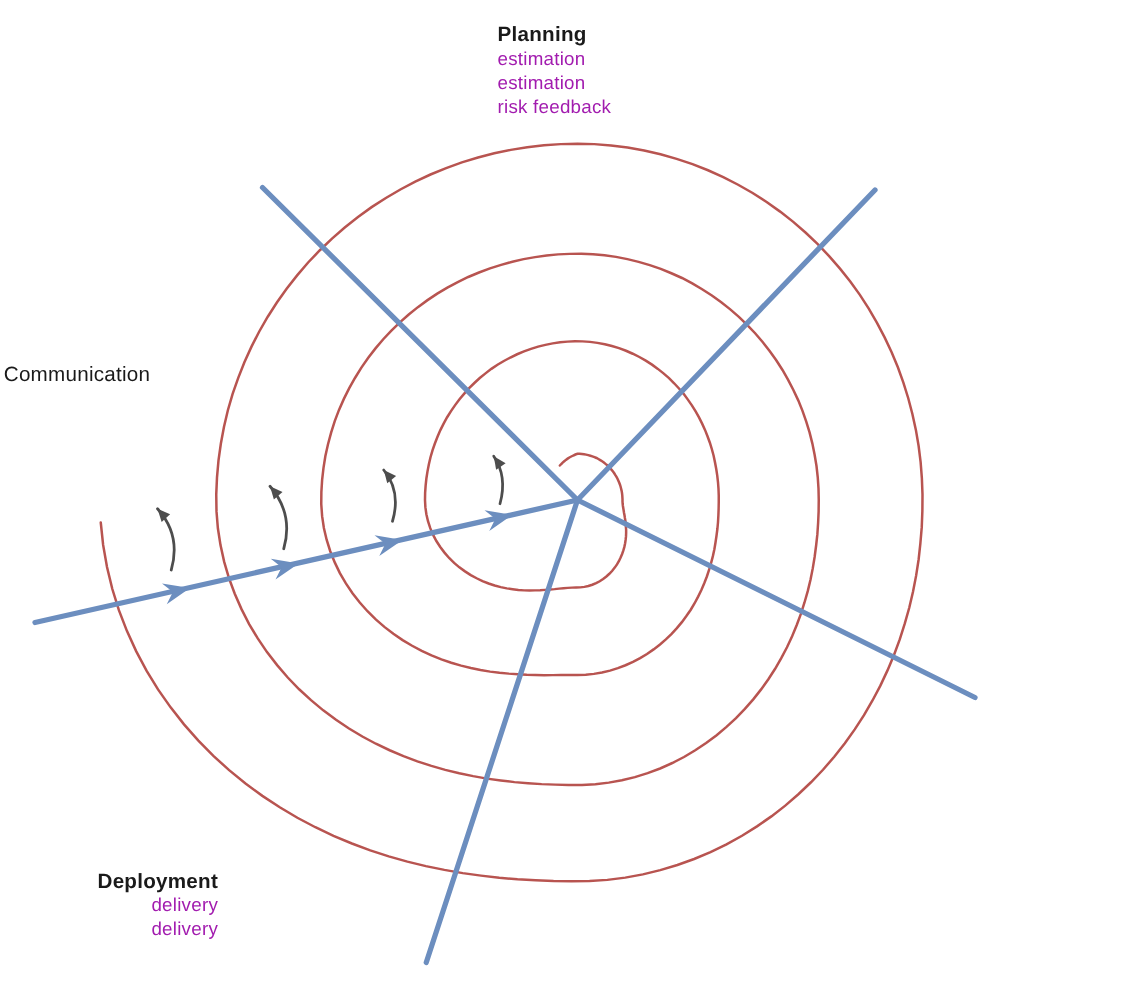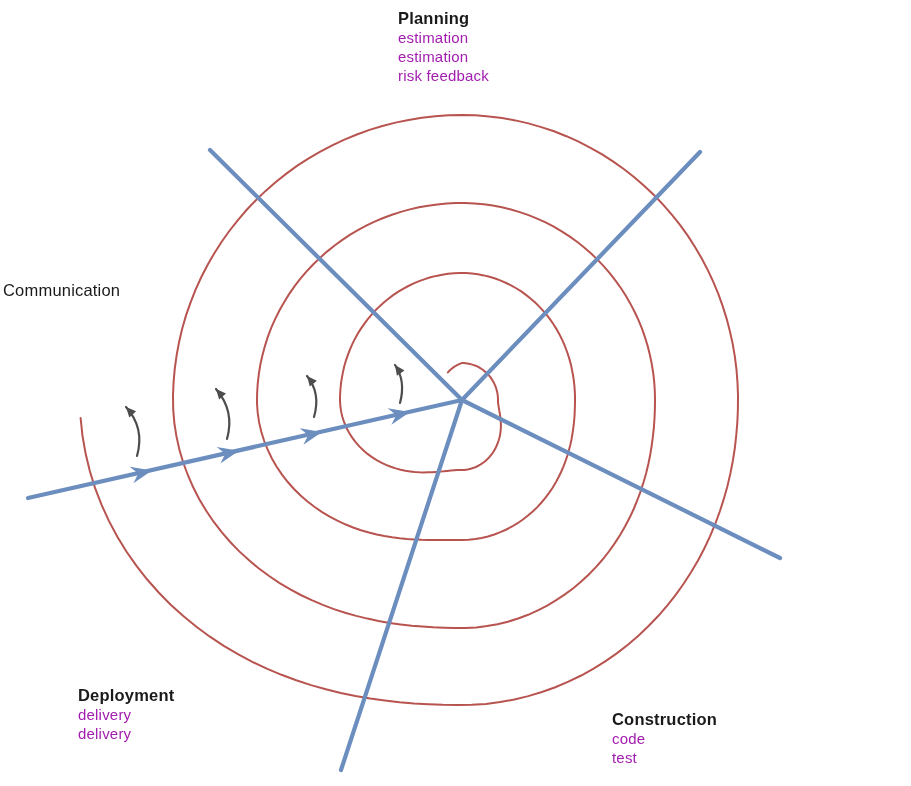--- a/index.html
+++ b/index.html
@@ -15,32 +15,33 @@
     overflow:hidden;
   }
   .canvas-svg{position:absolute;left:0;top:0;}
   .phase-block{position:absolute;}
   .phase-title{
     font-size:16.5px;
     font-weight:600;
     color:#1a1a1a;
     letter-spacing:.2px;
     line-height:20px;
+    margin-top:10px;
   }
   .phase-title.light{font-weight:400;}
   .phase-item{
     font-size:15px;
     color:#a21caf;
     letter-spacing:.2px;
     line-height:19px;
   }
   .pos-planning{left:398px;top:8px;}
   .pos-communication{left:3px;top:280px;}
   .pos-modeling{left:780px;top:327px;}
-  .pos-deployment{left:78px;top:685px;}
+  .pos-deployment{left:78px;top:685px;text-align:right;}
   .pos-construction{left:612px;top:709px;}
 </style>
 </head>
 <body>
 
 <div class="stage">
 
   <svg class="canvas-svg" id="diagram-canvas" width="911" height="786" viewBox="0 0 911 786">
       <path d="M447.9 372.4 L449.0 371.2 L450.1 370.1 L451.4 369.0 L452.7 367.9 L454.1 366.9 L455.5 366.0 L457.0 365.2 L458.6 364.4 L460.3 363.6 L462.0 363.0 L463.7 363.0 L465.5 363.2 L467.2 363.4 L468.9 363.7 L470.6 364.1 L472.3 364.6 L473.9 365.1 L475.6 365.7 L477.2 366.4 L478.7 367.2 L480.2 368.1 L481.7 369.0 L483.1 370.0 L484.4 371.1 L485.8 372.2 L487.0 373.4 L488.2 374.6 L489.3 375.9 L490.4 377.2 L491.4 378.6 L492.3 380.1 L493.2 381.5 L494.0 383.0 L494.7 384.6 L495.4 386.2 L496.0 387.8 L496.5 389.4 L496.9 391.0 L497.3 392.7 L497.6 394.4 L497.8 396.0 L497.9 397.7 L498.0 399.4 L498.0 401.1 L498.1 402.8 L498.3 404.6 L498.6 406.4 L498.9 408.2 L499.2 410.2 L499.6 412.2 L499.9 414.3 L500.3 416.6 L500.5 418.9 L500.7 421.3 L500.9 423.8 L500.9 426.4 L500.8 429.1 L500.5 431.8 L500.1 434.6 L499.5 437.5 L498.7 440.3 L497.7 443.2 L496.5 446.0 L495.2 448.8 L493.6 451.5 L491.8 454.1 L489.8 456.6 L487.5 459.0 L485.1 461.2 L482.5 463.2 L479.8 465.0 L476.9 466.5 L473.8 467.8 L470.7 468.8 L467.5 469.5 L464.2 469.9 L460.9 470.0 L457.6 470.1 L454.2 470.3 L450.8 470.6 L447.3 470.9 L443.7 471.3 L440.0 471.6 L436.1 471.9 L432.1 472.2 L428.0 472.3 L423.7 472.4 L419.3 472.3 L414.7 472.0 L410.1 471.4 L405.4 470.7 L400.6 469.7 L395.7 468.4 L390.9 466.8 L386.0 464.9 L381.3 462.6 L376.6 460.1 L372.0 457.1 L367.5 453.9 L363.3 450.3 L359.3 446.4 L355.6 442.1 L352.2 437.6 L349.1 432.8 L346.4 427.7 L344.2 422.5 L342.4 417.0 L341.1 411.4 L340.3 405.7 L340.0 400.0 L340.1 394.3 L340.5 388.5 L341.1 382.8 L342.0 377.1 L343.1 371.4 L344.4 365.8 L346.0 360.3 L347.9 354.8 L350.0 349.4 L352.3 344.1 L354.9 338.9 L357.7 333.8 L360.8 328.9 L364.1 324.1 L367.6 319.4 L371.4 314.9 L375.3 310.5 L379.5 306.4 L383.8 302.4 L388.4 298.7 L393.1 295.1 L398.0 291.8 L403.1 288.8 L408.3 286.0 L413.7 283.4 L419.2 281.1 L424.8 279.1 L430.5 277.3 L436.3 275.9 L442.2 274.7 L448.1 273.8 L454.0 273.3 L460.0 273.0 L466.0 273.1 L472.0 273.5 L477.9 274.3 L483.8 275.4 L489.5 276.8 L495.2 278.5 L500.8 280.6 L506.2 283.0 L511.5 285.6 L516.6 288.5 L521.6 291.7 L526.3 295.1 L530.8 298.7 L535.2 302.5 L539.3 306.6 L543.2 310.8 L546.9 315.1 L550.3 319.7 L553.5 324.3 L556.5 329.1 L559.2 333.9 L561.7 338.9 L564.0 343.9 L566.0 349.0 L567.9 354.2 L569.5 359.4 L570.9 364.6 L572.0 369.9 L573.0 375.2 L573.8 380.5 L574.4 385.8 L574.8 391.1 L575.0 396.5 L575.0 401.8 L574.9 407.1 L574.7 412.4 L574.4 417.8 L573.9 423.2 L573.2 428.6 L572.4 434.0 L571.5 439.4 L570.3 444.9 L568.9 450.3 L567.3 455.8 L565.5 461.2 L563.4 466.6 L561.1 472.0 L558.5 477.3 L555.7 482.6 L552.6 487.8 L549.1 492.8 L545.5 497.7 L541.5 502.5 L537.3 507.1 L532.7 511.5 L528.0 515.6 L522.9 519.5 L517.6 523.2 L512.1 526.5 L506.4 529.5 L500.4 532.2 L494.3 534.5 L488.0 536.5 L481.6 538.0 L475.1 539.1 L468.6 539.8 L462.0 540.0 L455.4 540.0 L448.8 540.0 L442.1 540.1 L435.3 540.1 L428.4 540.0 L421.4 539.8 L414.3 539.4 L407.0 538.9 L399.6 538.2 L392.1 537.3 L384.4 536.0 L376.7 534.4 L368.9 532.5 L361.0 530.2 L353.1 527.5 L345.2 524.3 L337.4 520.7 L329.7 516.6 L322.1 512.1 L314.7 507.0 L307.5 501.5 L300.6 495.5 L294.0 489.0 L287.8 482.0 L282.0 474.6 L276.7 466.7 L271.9 458.5 L267.8 449.9 L264.2 441.0 L261.3 431.8 L259.1 422.4 L257.7 412.9 L257.0 403.2 L257.1 393.6 L257.7 383.9 L258.8 374.3 L260.3 364.8 L262.4 355.4 L264.9 346.1 L267.8 336.9 L271.2 327.9 L275.1 319.1 L279.4 310.5 L284.1 302.2 L289.1 294.1 L294.6 286.2 L300.4 278.7 L306.6 271.4 L313.1 264.5 L319.9 257.9 L327.0 251.6 L334.3 245.7 L342.0 240.1 L349.8 234.9 L357.9 230.1 L366.2 225.7 L374.6 221.6 L383.2 218.0 L392.0 214.7 L400.9 211.9 L409.9 209.4 L418.9 207.3 L428.1 205.7 L437.3 204.4 L446.5 203.5 L455.8 203.1 L465.1 203.0 L474.4 203.4 L483.6 204.2 L492.8 205.5 L501.9 207.3 L510.9 209.5 L519.8 212.1 L528.6 215.1 L537.1 218.6 L545.6 222.4 L553.8 226.7 L561.7 231.4 L569.5 236.4 L577.0 241.8 L584.2 247.5 L591.1 253.5 L597.7 259.9 L604.1 266.6 L610.1 273.6 L615.7 280.8 L621.0 288.2 L626.0 296.0 L630.5 303.9 L634.7 312.0 L638.6 320.3 L642.0 328.7 L645.0 337.3 L647.7 346.1 L649.9 354.9 L651.7 363.8 L653.2 372.8 L654.2 381.8 L654.8 390.9 L655.0 400.0 L654.9 409.1 L654.5 418.2 L653.9 427.3 L652.9 436.4 L651.7 445.6 L650.2 454.7 L648.4 463.8 L646.2 472.9 L643.6 482.0 L640.7 491.1 L637.4 500.0 L633.7 509.0 L629.6 517.8 L625.0 526.5 L620.1 535.0 L614.7 543.4 L608.9 551.5 L602.6 559.5 L595.9 567.1 L588.8 574.5 L581.2 581.5 L573.3 588.2 L564.9 594.4 L556.2 600.2 L547.2 605.6 L537.8 610.4 L528.1 614.8 L518.1 618.5 L507.9 621.7 L497.5 624.2 L487.0 626.1 L476.3 627.4 L465.6 628.0 L454.8 628.0 L444.1 627.7 L433.3 627.3 L422.4 626.6 L411.6 625.7 L400.6 624.4 L389.6 622.9 L378.5 620.9 L367.4 618.6 L356.2 615.9 L345.1 612.7 L333.9 609.1 L322.8 604.9 L311.7 600.2 L300.7 595.0 L289.9 589.2 L279.2 582.8 L268.8 575.8 L258.6 568.3 L248.8 560.1 L239.3 551.4 L230.2 542.0 L221.7 532.1 L213.6 521.7 L206.2 510.7 L199.3 499.3 L193.2 487.3 L187.8 475.0 L183.1 462.3 L179.3 449.3 L176.4 436.1 L174.3 422.6 L173.2 409.1 L173.0 395.5 L173.6 381.9 L174.8 368.3 L176.7 354.8 L179.2 341.4 L182.3 328.2 L186.1 315.1 L190.6 302.3 L195.6 289.6 L201.2 277.3 L207.4 265.2 L214.2 253.4 L221.5 242.0 L229.3 231.0 L237.7 220.3 L246.5 210.0 L255.9 200.2 L265.6 190.9 L275.8 182.0 L286.4 173.6 L297.3 165.7 L308.7 158.4 L320.3 151.6 L332.2 145.3 L344.4 139.6 L356.9 134.5 L369.5 129.9 L382.4 126.0 L395.4 122.6 L408.6 119.9 L421.8 117.8 L435.2 116.2 L448.6 115.3 L462.0 115.0 L475.4 115.3 L488.8 116.4 L502.1 118.0 L515.3 120.4 L528.4 123.4 L541.3 127.1 L554.0 131.3 L566.4 136.2 L578.6 141.7 L590.5 147.8 L602.1 154.4 L613.3 161.6 L624.1 169.3 L634.6 177.5 L644.6 186.2 L654.2 195.3 L663.3 204.9 L672.0 214.9 L680.2 225.2 L687.9 235.9 L695.0 246.9 L701.6 258.3 L707.7 269.9 L713.3 281.8 L718.3 293.8 L722.7 306.1 L726.6 318.6 L729.9 331.2 L732.7 343.9 L734.9 356.8 L736.5 369.7 L737.5 382.7 L738.0 395.7 L737.9 408.7 L737.4 421.7 L736.3 434.7 L734.9 447.6 L732.9 460.5 L730.4 473.4 L727.4 486.2 L723.8 498.9 L719.8 511.5 L715.2 524.0 L710.0 536.3 L704.3 548.5 L698.0 560.4 L691.2 572.1 L683.8 583.5 L675.9 594.6 L667.4 605.4 L658.4 615.8 L648.8 625.8 L638.7 635.4 L628.2 644.5 L617.1 653.1 L605.6 661.1 L593.6 668.6 L581.2 675.5 L568.4 681.7 L555.3 687.2 L541.9 692.0 L528.2 696.1 L514.3 699.5 L500.2 702.1 L485.9 703.9 L471.6 704.8 L457.2 705.0 L442.8 704.8 L428.4 704.2 L414.0 703.4 L399.4 702.2 L384.8 700.5 L370.2 698.5 L355.5 695.9 L340.7 692.9 L325.9 689.3 L311.0 685.1 L296.2 680.3 L281.5 674.8 L266.8 668.7 L252.3 661.8 L237.9 654.2 L223.8 645.8 L209.9 636.7 L196.4 626.8 L183.3 616.1 L170.7 604.7 L158.7 592.5 L147.2 579.5 L136.5 565.9 L126.4 551.5 L117.2 536.5 L108.9 520.9 L101.5 504.7 L95.1 488.1 L89.8 471.0 L85.6 453.6 L82.5 435.9 L80.6 418.0" fill="none" stroke="#b85450" stroke-width="2" stroke-linecap="round"></path>
       <line x1="462" y1="400" x2="210" y2="150" stroke="#6c8ebf" stroke-width="4.2" stroke-linecap="round"></line>
@@ -63,25 +64,20 @@
     </svg>
 
   <div class="phase-block pos-planning">
     <div class="phase-title">Planning</div>
     <div class="phase-item">estimation</div>
     <div class="phase-item">estimation</div>
     <div class="phase-item">risk feedback</div>
   </div>
 
 
-  <div class="phase-block pos-construction">
-    <div class="phase-title">Construction</div>
-    <div class="phase-item">code</div>
-    <div class="phase-item">test</div>
-  </div>
 
   <div class="phase-block pos-deployment">
     <div class="phase-title">Deployment</div>
     <div class="phase-item">delivery</div>
     <div class="phase-item">delivery</div>
   </div>
 
   <div class="phase-block pos-communication">
     <div class="phase-title light">Communication</div>
   </div>

